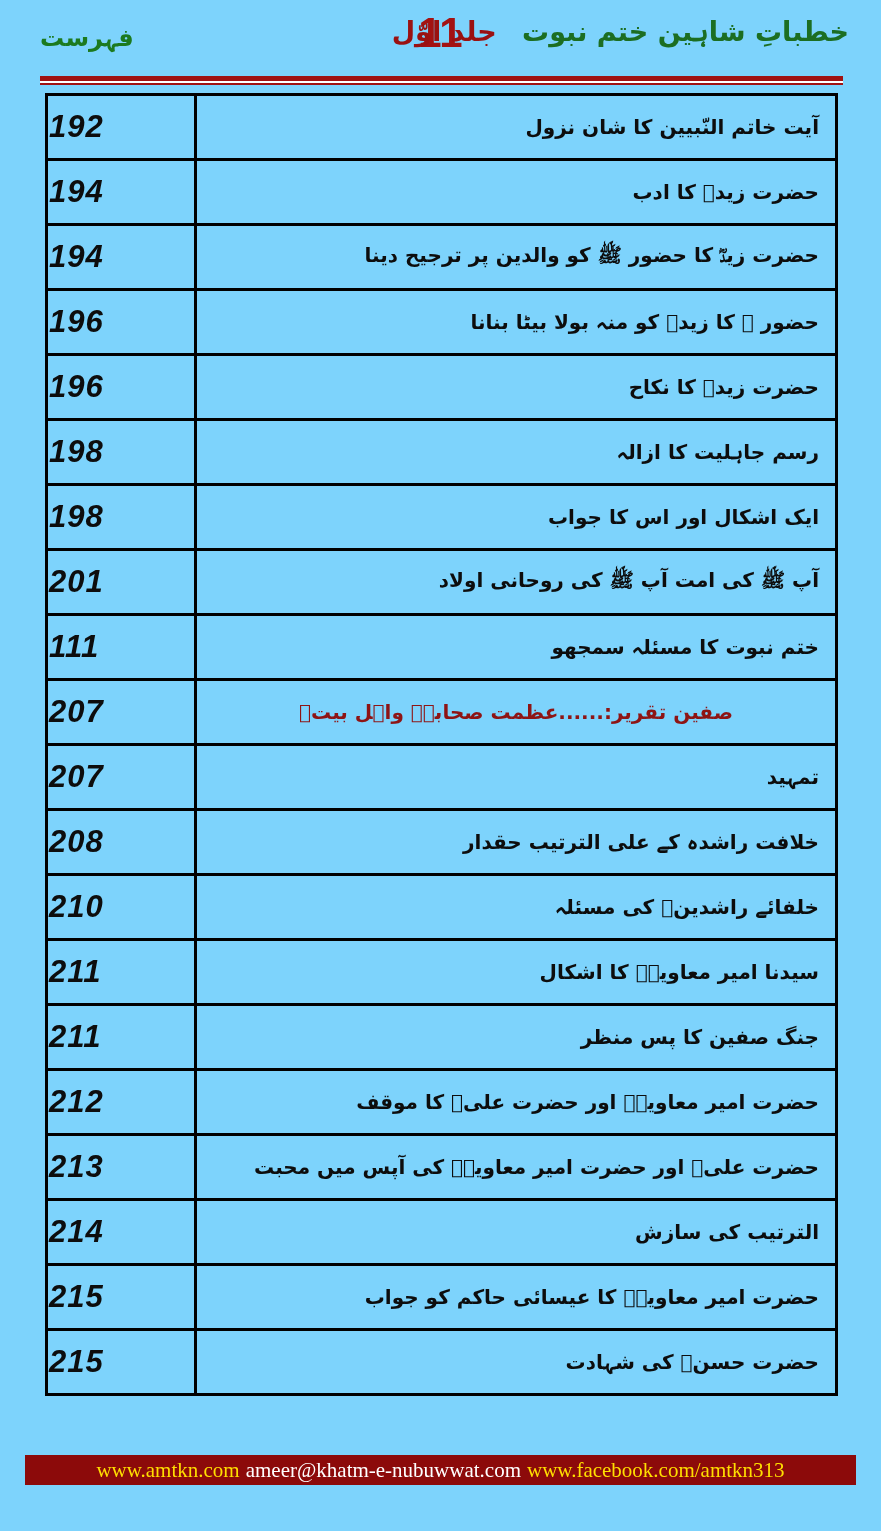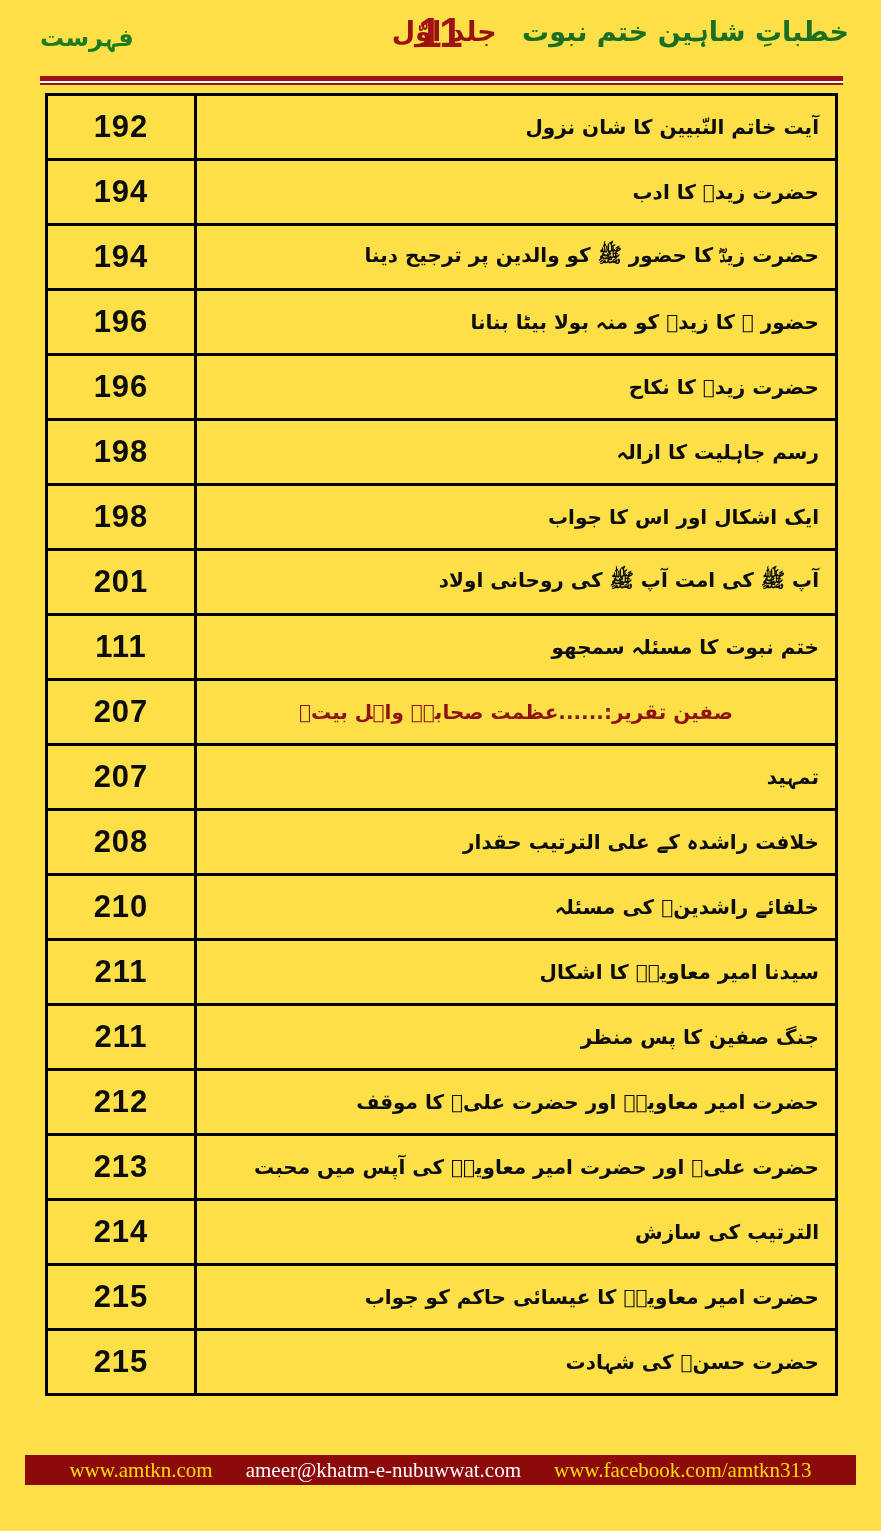--- a/index.html
+++ b/index.html
@@ -3,21 +3,21 @@
 <meta charset="utf-8">
 <style>
   html, body { margin: 0; padding: 0; }
   body {
     width: 881px; height: 1531px;
     background: #ffffff;
     font-family: "DejaVu Sans", sans-serif;
     position: relative;
     overflow: hidden;
   }
-  .page { position: absolute; inset: 0; background: #fde047; }
+  .page { position: absolute; inset: 0; background: #7dd3fc; }
 
   
   .head-left {
     position: absolute; left: 40px; top: 24px;
     direction: rtl;
     color: #1c7a1f; font-weight: bold; font-size: 24px;
   }
   .head-center {
     position: absolute; left: 0; right: 0; top: 10px;
     text-align: center;
@@ -50,23 +50,23 @@
     table-layout: fixed;
   }
   table.toc td {
     border: 3px solid #000000;
     height: 60px;
     vertical-align: middle;
     overflow: hidden;
   }
   td.num {
     width: 144px;
-    text-align: center;
+    text-align: left;
     font-family: "Liberation Sans", sans-serif;
-    font-weight: bold;
+    font-style: italic; font-weight: bold;
     font-size: 31px; color: #0d0d0d;
     letter-spacing: 1px;
   }
   td.title {
     direction: rtl;
     text-align: right;
     padding: 0 16px;
     font-size: 20px; font-weight: bold;
     color: #0d0d0d;
     white-space: nowrap;
@@ -75,21 +75,21 @@
     color: #8e1414;
     text-align: center;
   }
 
   
   .band {
     position: absolute; left: 25px; top: 1455px;
     width: 831px; height: 30px;
     background: #8c0a0a;
     display: flex; align-items: center; justify-content: center;
-    gap: 33px;
+    gap: 6px;
     font-family: "Liberation Serif", serif;
     font-size: 21px; color: #ffffff;
     white-space: nowrap;
   }
   .band .yellow { color: #ffdf00; }
   .band .white { color: #ffffff; }
 </style>
 </head>
 <body>
 

